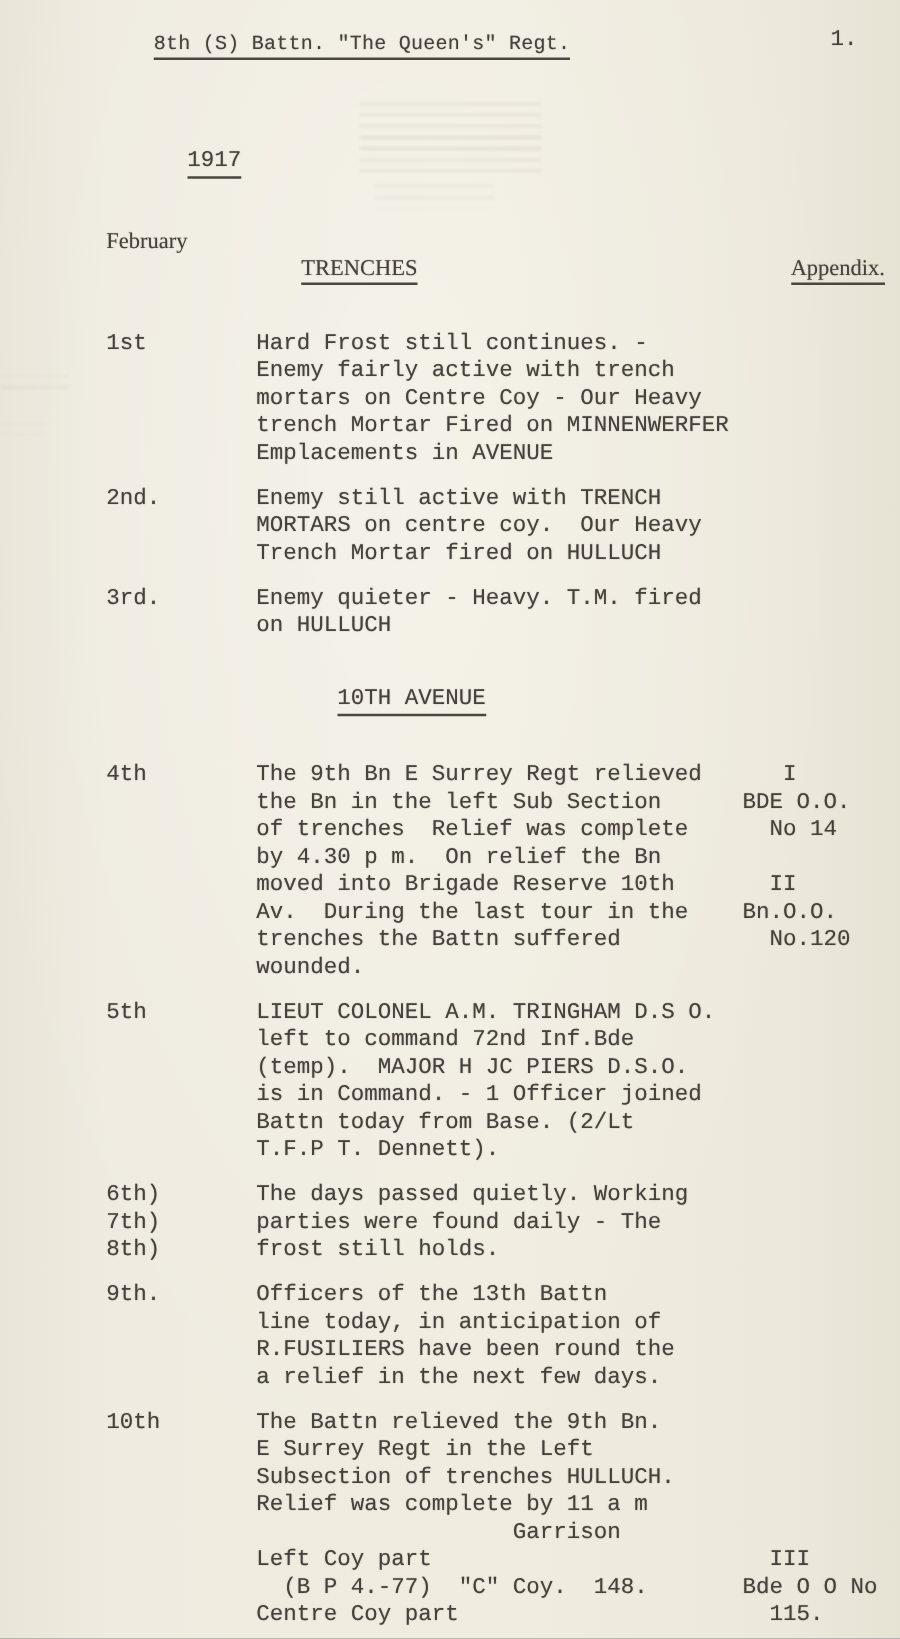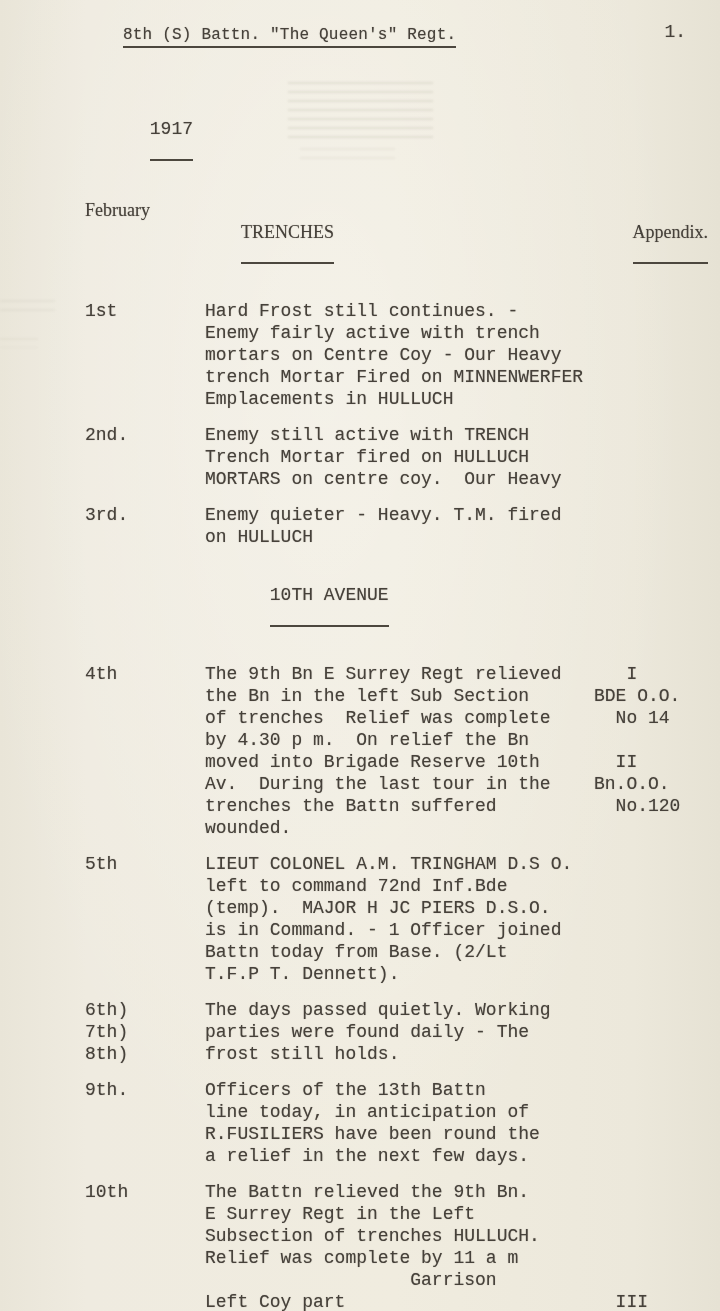--- a/index.html
+++ b/index.html
@@ -11,21 +11,21 @@
     font-family:"Liberation Mono","DejaVu Sans Mono",monospace;
     color:#46413a;
   }
   .content{position:absolute;inset:0;padding:20px 8px 0 85px;box-sizing:border-box;}
   .ink{text-shadow:0 0 1px rgba(70,64,55,.45);}
   .ln{white-space:pre;font-size:18px;line-height:22px;min-height:22px;}
   .pagenum{position:absolute;top:22px;right:34px;font-size:18px;}
   .title-wrap{margin:6px 0 48px 38px;}
   .doc-title{display:inline-block;font-size:16px;letter-spacing:.2px;border-bottom:2px solid #4c473e;padding-bottom:2px;}
   .year{margin-bottom:16px;}
-  .u{display:inline-block;border-bottom:2px solid #4c473e;padding-bottom:19px;}
+  .u{display:inline-block;border-bottom:2px solid #4c473e;padding-bottom:1px;}
   .hdr-row,.entry{display:flex;align-items:flex-start;}
   .hdr-row{margin-bottom:14px;font-family:Liberation Serif, serif;}
   .entry{margin-bottom:14px;font-family:Liberation Mono, monospace;}
   .date-col{width:120px;flex:none;}
   .body-col{width:375px;flex:none;}
   .apx-col{flex:1;padding-left:14px;}
   .subhead-row{margin:4px 0 14px 120px;}
   .ghost{position:absolute;pointer-events:none;
     background:repeating-linear-gradient(180deg, rgba(115,110,92,.12) 0 2px, rgba(115,110,92,0) 2px 9px);
     filter:blur(1.2px);}
@@ -65,30 +65,30 @@
       </div>
     </div>
 
     <div class="entry">
       <div class="date-col ln ink">1st</div>
       <div class="body-col ink">
         <div class="ln">Hard Frost still continues. -</div>
         <div class="ln">Enemy fairly active with trench</div>
         <div class="ln">mortars on Centre Coy - Our Heavy</div>
         <div class="ln">trench Mortar Fired on MINNENWERFER</div>
-        <div class="ln">Emplacements in HULLUCH</div>
+        <div class="ln">Emplacements in AVENUE</div>
       </div>
     </div>
 
     <div class="entry">
       <div class="date-col ln ink">2nd.</div>
       <div class="body-col ink">
         <div class="ln">Enemy still active with TRENCH</div>
+        <div class="ln">MORTARS on centre coy.  Our Heavy</div>
         <div class="ln">Trench Mortar fired on HULLUCH</div>
-        <div class="ln">MORTARS on centre coy.  Our Heavy</div>
       </div>
     </div>
 
     <div class="entry">
       <div class="date-col ln ink">3rd.</div>
       <div class="body-col ink">
         <div class="ln">Enemy quieter - Heavy. T.M. fired</div>
         <div class="ln">on HULLUCH</div>
       </div>
     </div>

